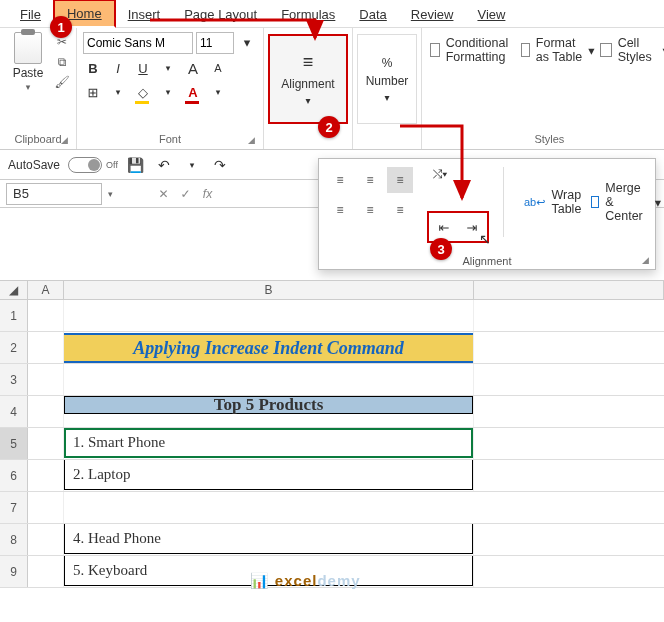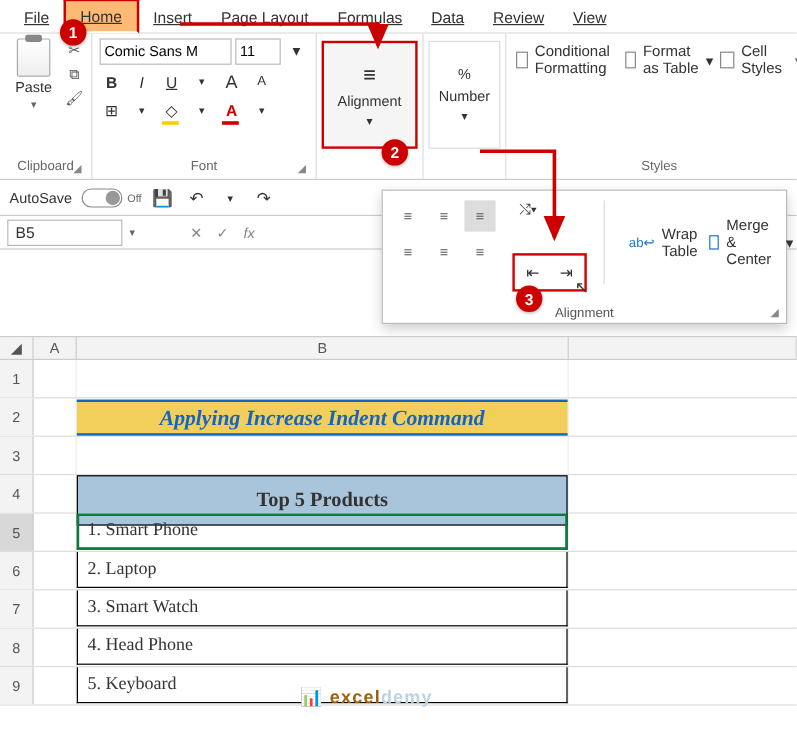--- a/index.html
+++ b/index.html
@@ -66,21 +66,21 @@
 .col-hdr { display:flex; background:#f3f3f3; border-top:1px solid #ccc; border-bottom:1px solid #ccc; height:20px; }
 .hcell { border-right:1px solid #ccc; display:flex; align-items:center; justify-content:center; font-size:12px; color:#555; }
 .rows { }
 .row { display:flex; border-bottom:1px solid #ddd; }
 .rh { width:28px; background:#f3f3f3; border-right:1px solid #ccc; display:flex; align-items:center; justify-content:center; font-size:12px; color:#555; }
 .rh.sel { background:#d8d8d8; }
 .cA { width:36px; border-right:1px solid #eee; }
 .cB { width:410px; border-right:1px solid #eee; position:relative; }
 .r-h { height:32px; }
 .title-banner { background:#f1cf5a; height:30px; margin:1px 0; display:flex; align-items:center; justify-content:center; font-family:'Comic Sans MS',cursive; font-style:italic; font-weight:bold; font-size:18px; color:#1565c0; border-top:2px solid #1565c0; border-bottom:2px solid #1565c0; }
-.tbl-hdr { background:#a9c5dc; border:1.5px solid #000; height:42px; display:flex; align-items:center; justify-content:center; font-family:'Comic Sans MS',cursive; font-weight:bold; font-size:17px; }
+.tbl-hdr { background:#a9c5dc; border:1.5px solid #000; height:18px; display:flex; align-items:center; justify-content:center; font-family:'Comic Sans MS',cursive; font-weight:bold; font-size:17px; }
 .tbl-cell { border:1px solid #000; border-top:none; height:30px; display:flex; align-items:center; padding-left:8px; font-family:'Comic Sans MS',cursive; font-size:15px; }
 .tbl-cell.sel { outline:2px solid #0b7b3e; outline-offset:-2px; }
 
 
 .callout { position:absolute; width:22px; height:22px; background:#c00; border-radius:50%; color:#fff; display:flex; align-items:center; justify-content:center; font-weight:bold; font-size:13px; z-index:50; box-shadow:0 1px 3px rgba(0,0,0,.3); }
 .arrow-path { position:absolute; z-index:40; }
 
 .watermark { position:absolute; left:250px; top:572px; font-size:15px; color:#bcd3e6; font-weight:bold; letter-spacing:1px; }
 .watermark span { color:#a16207; }
 </style>
@@ -277,23 +277,20 @@
     <div class="row r-h">
         <div class="rh">6</div>
         <div class="cA"></div>
         <div class="cB">
           <div class="tbl-cell">2. Laptop</div>
         </div>
       </div>
     <div class="row r-h">
         <div class="rh">7</div>
         <div class="cA"></div>
-        <div class="cB">
-          <div class="tbl-cell">3. Smart Watch</div>
-        </div>
       </div>
     <div class="row r-h">
         <div class="rh">8</div>
         <div class="cA"></div>
         <div class="cB">
           <div class="tbl-cell">4. Head Phone</div>
         </div>
       </div>
     <div class="row r-h">
         <div class="rh">9</div>

